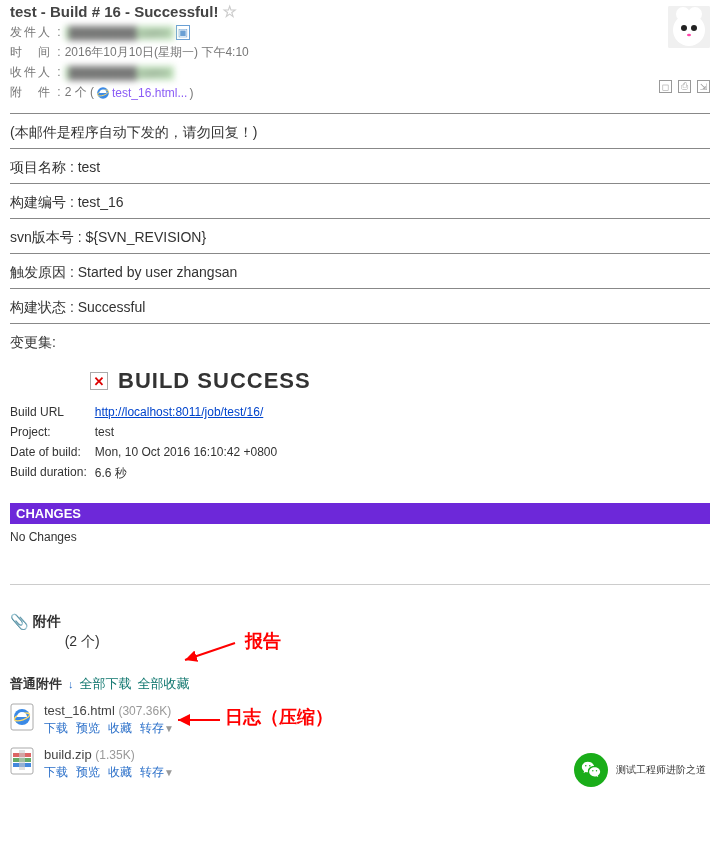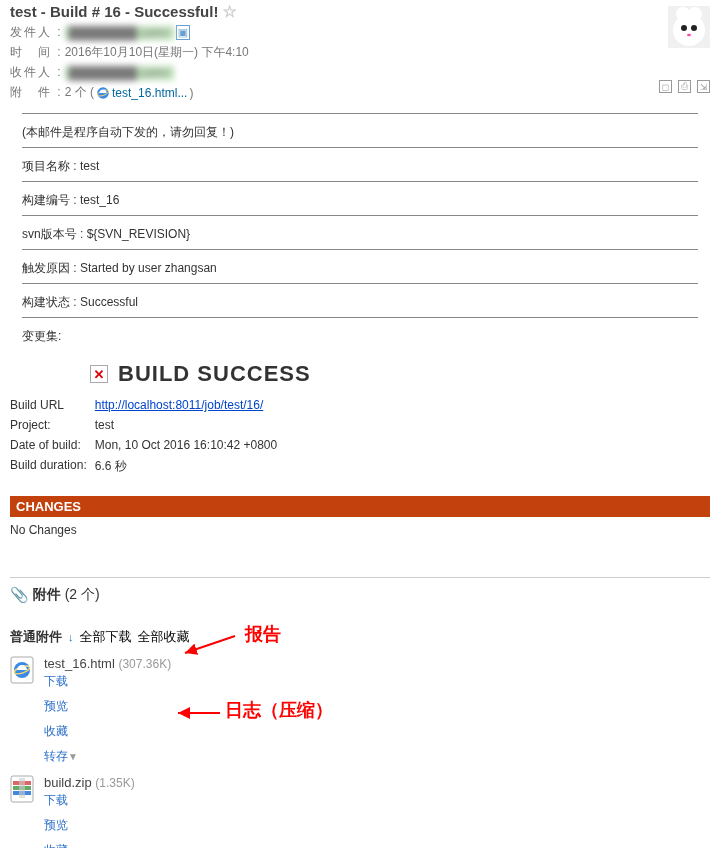--- a/index.html
+++ b/index.html
@@ -10,55 +10,55 @@
   .star { color: #ccc; font-size: 16px; }
   .meta-row { font-size: 12px; color: #777; margin-top: 3px; display: flex; align-items: center; gap: 2px; }
   .meta-label { letter-spacing: 2px; }
   .blur { filter: blur(3px); background: #bde0b8; color: #777; padding: 0 4px; }
   .avatar { position: absolute; right: 10px; top: 6px; width: 42px; height: 42px; background: #eee; border-radius: 2px; overflow: hidden; }
   .avatar svg { width: 100%; height: 100%; }
   .header-icons { position: absolute; right: 10px; top: 80px; display: flex; gap: 6px; color: #999; font-size: 13px; }
   .small-icon { width: 13px; height: 13px; border: 1px solid #999; font-size: 9px; display: inline-flex; align-items: center; justify-content: center; }
   .ie-icon-sm { display: inline-block; width: 14px; height: 14px; vertical-align: middle; }
   .ie-icon-sm svg { width: 100%; height: 100%; }
-  .att-link { color: #0369a1; }
-  
-  .body-sec { padding: 4px 22px; font-size: 12px; }
+  .att-link { color: #8b5cf6; }
+  
+  .body-sec { padding: 4px 10px; font-size: 14px; }
   .body-line { border-bottom: 1px solid #888; padding: 10px 0 6px 0; }
   .body-line-nb { padding: 10px 0 2px 0; }
   
   .build-block { padding: 4px 10px; }
   .build-title-row { display: flex; align-items: center; gap: 10px; margin: 6px 0 8px 80px; }
   .x-icon { width: 18px; height: 18px; border: 1px solid #aaa; display: flex; align-items: center; justify-content: center; color: #d00; font-weight: bold; font-size: 13px; background: #fff; }
   .build-title { font-size: 22px; font-weight: bold; font-family: Arial, sans-serif; letter-spacing: 1px; }
   .info-table { font-size: 12px; border-collapse: collapse; }
   .info-table td { padding: 3px 8px 3px 0; vertical-align: top; }
   .info-table td:first-child { color: #333; }
   .link { color: #0044cc; text-decoration: underline; }
   
-  .changes-bar { background: #c2410c; color: #fff; font-weight: bold; font-size: 13px; padding: 3px 6px; margin-top: 18px; }
+  .changes-bar { background: #6d28d9; color: #fff; font-weight: bold; font-size: 13px; padding: 3px 6px; margin-top: 18px; }
   .no-changes { font-size: 12px; padding: 6px 0 30px 0; }
   
   .divider-thin { border-top: 1px solid #ccc; margin: 6px 10px 0 10px; }
   
   .att-section { padding: 8px 10px 20px 10px; position: relative; }
   .att-title { font-size: 14px; font-weight: bold; display: flex; align-items: center; gap: 4px; }
   .paperclip { color: #666; font-size: 15px; }
-  .att-count { font-weight: normal; }
+  .att-count { font-weight: normal; margin-top: 40px; }
   .att-bar { margin-top: 24px; font-size: 13px; display: flex; align-items: center; gap: 6px; }
   .att-bar .lbl { font-weight: bold; color: #333; }
-  .batch-link { color: #000000; }
+  .batch-link { color: #0f766e; }
   .down-arrow { color: #2a6fc9; font-size: 11px; }
   
   .file-row { display: flex; align-items: flex-start; gap: 10px; margin-top: 10px; }
   .file-icon { width: 24px; height: 28px; }
   .file-icon svg { width: 100%; height: 100%; }
   .file-info .fname { font-size: 13px; color: #444; }
   .file-info .fsize { color: #999; font-size: 12px; }
-  .file-actions { font-size: 12px; color: #2a6fc9; margin-top: 2px; display: flex; gap: 8px; flex-direction: column; }
+  .file-actions { font-size: 12px; color: #2a6fc9; margin-top: 2px; display: flex; gap: 8px; }
   .file-actions span { cursor: pointer; }
   .dd { color: #999; font-size: 10px; }
   
   .anno { position: absolute; color: #ff0000; font-size: 18px; font-weight: bold; pointer-events: none; }
   .arrow-svg { position: absolute; pointer-events: none; }
   
   .footer-badge { position: absolute; right: 10px; bottom: 10px; display: flex; align-items: center; gap: 8px; background: rgba(255,255,255,0.7); padding: 4px; }
   .badge-circle { width: 34px; height: 34px; border-radius: 50%; background: #1aad19; display: flex; align-items: center; justify-content: center; color: #fff; font-size: 12px; font-weight: bold; }
   .badge-text { font-size: 10px; color: #333; text-shadow: 0 0 3px #fff; }
 </style>

